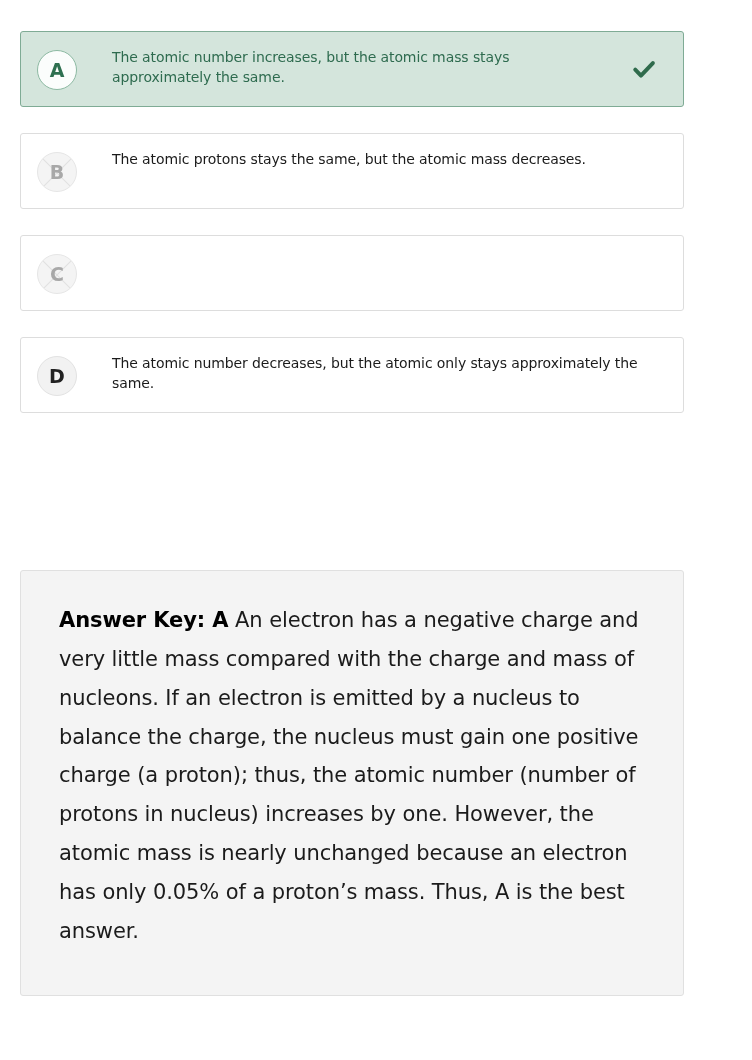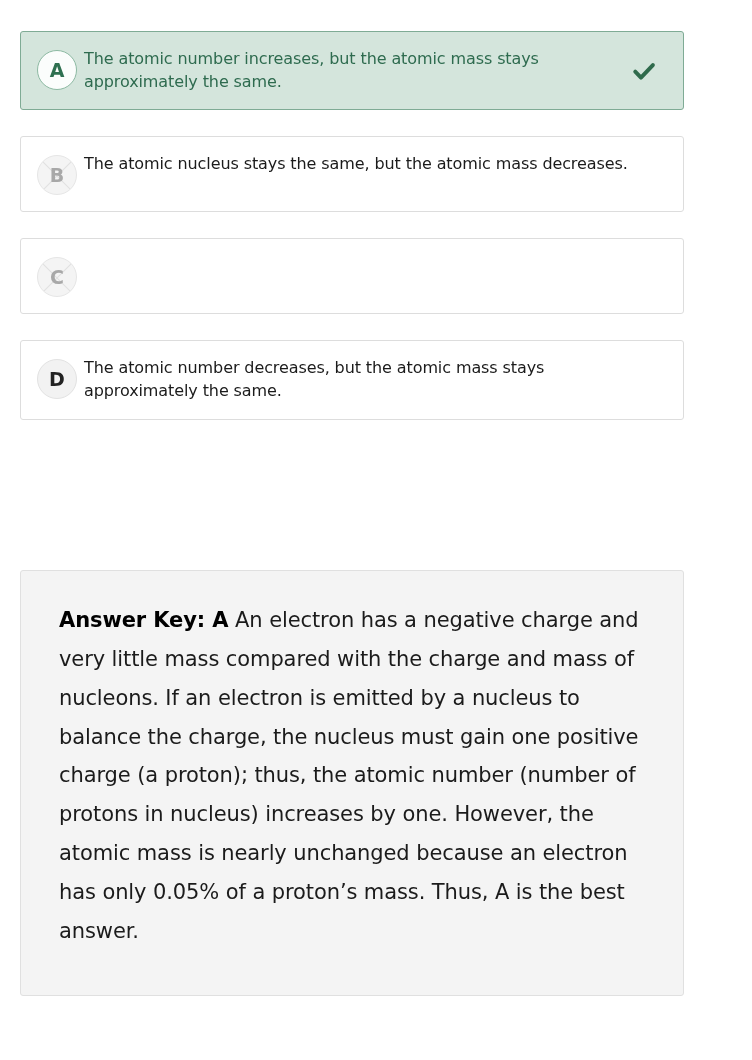--- a/index.html
+++ b/index.html
@@ -91,22 +91,22 @@
   }
 
   .badge.green {
     background: #fbfdfc;
     border: 1px solid #8cb9a2;
     color: #2e7050;
   }
 
   .option-text {
     flex: 1 1 auto;
-    margin-left: 7px;
-    font-size: 16px;
+    margin-left: 35px;
+    font-size: 14px;
     line-height: 1.42;
     color: #1b1b1b;
     letter-spacing: -0.1px;
     padding-right: 6px;
   }
 
   .option.correct .option-text {
     color: #2e6b4f;
     max-width: 470px;
   }
@@ -167,34 +167,34 @@
         <svg width="28" height="28" viewBox="0 0 24 24" aria-hidden="true">
           <path d="M4.5 12.6 L9.4 17.6 L19.6 6.9" fill="none" stroke="currentColor" stroke-width="3.4" stroke-linecap="round" stroke-linejoin="round"></path>
         </svg>
       </div>
     </div>
 
     <div class="option">
       <div class="badge faded">
         <span class="badge-letter">B</span>
       </div>
-      <div class="option-text">The atomic nucleus stays the same, but the atomic mass decreases.</div>
+      <div class="option-text">The atomic protons stays the same, but the atomic mass decreases.</div>
     </div>
 
     <div class="option">
       <div class="badge faded">
         <span class="badge-letter">C</span>
       </div>
     </div>
 
     <div class="option">
       <div class="badge">
         <span class="badge-letter">D</span>
       </div>
-      <div class="option-text">The atomic number decreases, but the atomic mass stays approximately the same.</div>
+      <div class="option-text">The atomic number decreases, but the atomic only stays approximately the same.</div>
     </div>
 
   </div>
 
   <div class="answer-key">
     <p class="answer-key-text"><span class="answer-key-label">Answer Key: A</span><span> An electron has a negative charge and very little mass compared with the charge and mass of nucleons. If an electron is emitted by a nucleus to balance the charge, the nucleus must gain one positive charge (a proton); thus, the atomic number (number of protons in nucleus) increases by one. However, the atomic mass is nearly unchanged because an electron has only 0.05% of a proton’s mass. Thus, A is the best answer.</span></p>
   </div>
 
 </div>
 

